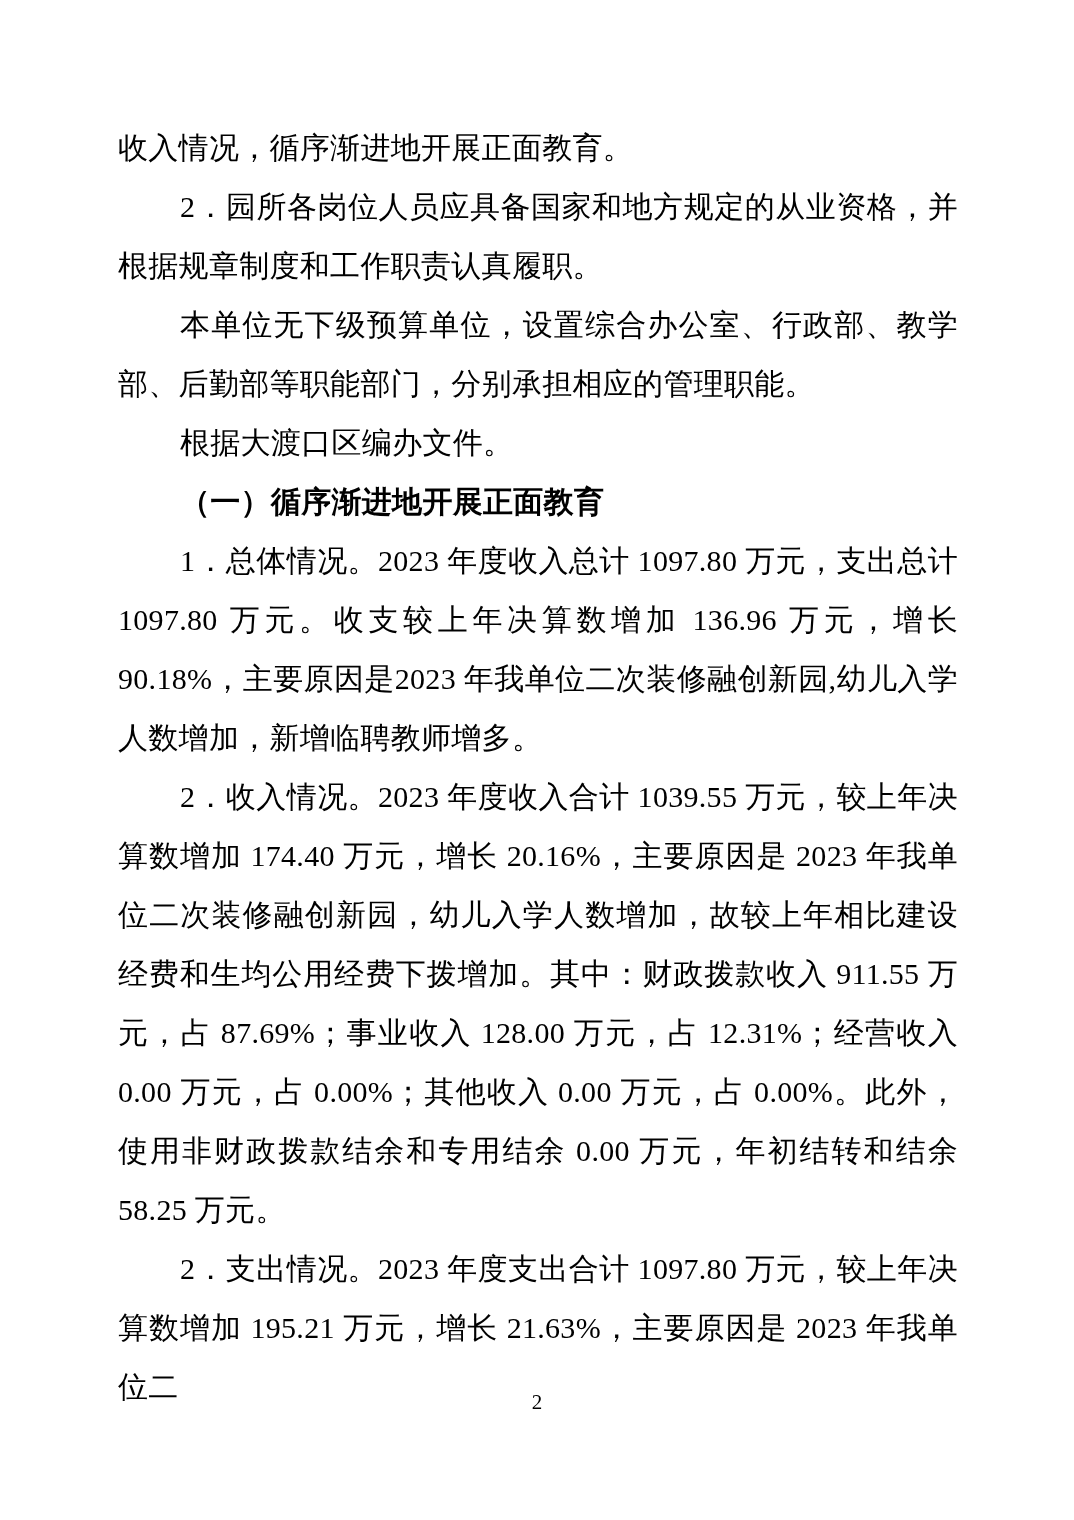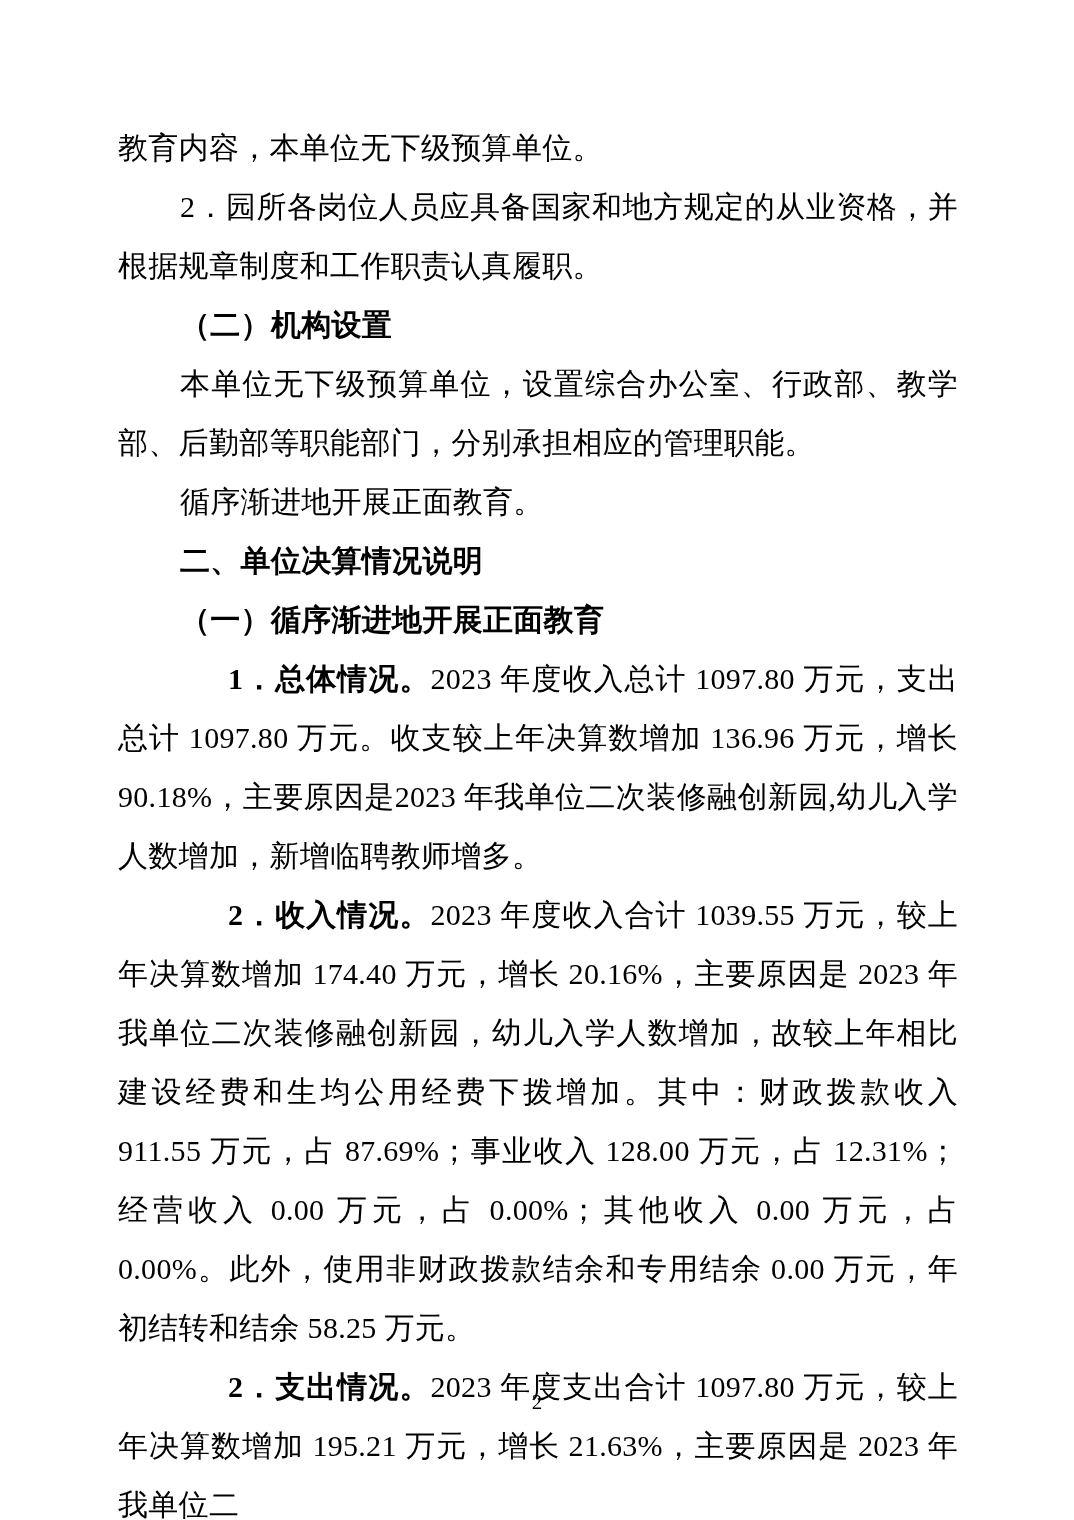--- a/index.html
+++ b/index.html
@@ -33,51 +33,48 @@
   }
   p.indent {
     text-indent: 62px;
   }
   p.heading {
     font-weight: bold;
     text-indent: 62px;
     font-family: "Liberation Serif", "DejaVu Serif", serif;
   }
   .bold-lead {
-    font-weight: bold;
-    margin-left: 48px;
+    font-weight: normal;
   }
   .page-number {
     position: absolute;
     left: 0;
     right: 0;
     top: 1390px;
     text-align: center;
     font-size: 21px;
     font-family: "Liberation Serif", "DejaVu Serif", serif;
     color: #000000;
   }
 </style>
 </head>
 <body>
 
 <div class="page">
   <div class="content">
 
-    <p class="plain">教育内容，本单位无下级预算单位。</p>
+    <p class="plain">收入情况，循序渐进地开展正面教育。</p>
 
     <p class="indent">2．园所各岗位人员应具备国家和地方规定的从业资格，并根据规章制度和工作职责认真履职。</p>
 
-    <p class="heading">（二）机构设置</p>
 
     <p class="indent">本单位无下级预算单位，设置综合办公室、行政部、教学部、后勤部等职能部门，分别承担相应的管理职能。</p>
 
-    <p class="indent">循序渐进地开展正面教育。</p>
+    <p class="indent">根据大渡口区编办文件。</p>
 
-    <p class="heading">二、单位决算情况说明</p>
 
     <p class="heading">（一）循序渐进地开展正面教育</p>
 
     <p class="indent">
       <span class="bold-lead">1．总体情况。</span><span>2023 年度收入总计 1097.80 万元，支出总计 1097.80 万元。收支较上年决算数增加 136.96 万元，增长 90.18%，主要原因是2023 年我单位二次装修融创新园,幼儿入学人数增加，新增临聘教师增多。</span>
     </p>
 
     <p class="indent">
       <span class="bold-lead">2．收入情况。</span><span>2023 年度收入合计 1039.55 万元，较上年决算数增加 174.40 万元，增长 20.16%，主要原因是 2023 年我单位二次装修融创新园，幼儿入学人数增加，故较上年相比建设经费和生均公用经费下拨增加。其中：财政拨款收入 911.55 万元，占 87.69%；事业收入 128.00 万元，占 12.31%；经营收入 0.00 万元，占 0.00%；其他收入 0.00 万元，占 0.00%。此外，使用非财政拨款结余和专用结余 0.00 万元，年初结转和结余 58.25 万元。</span>
     </p>

